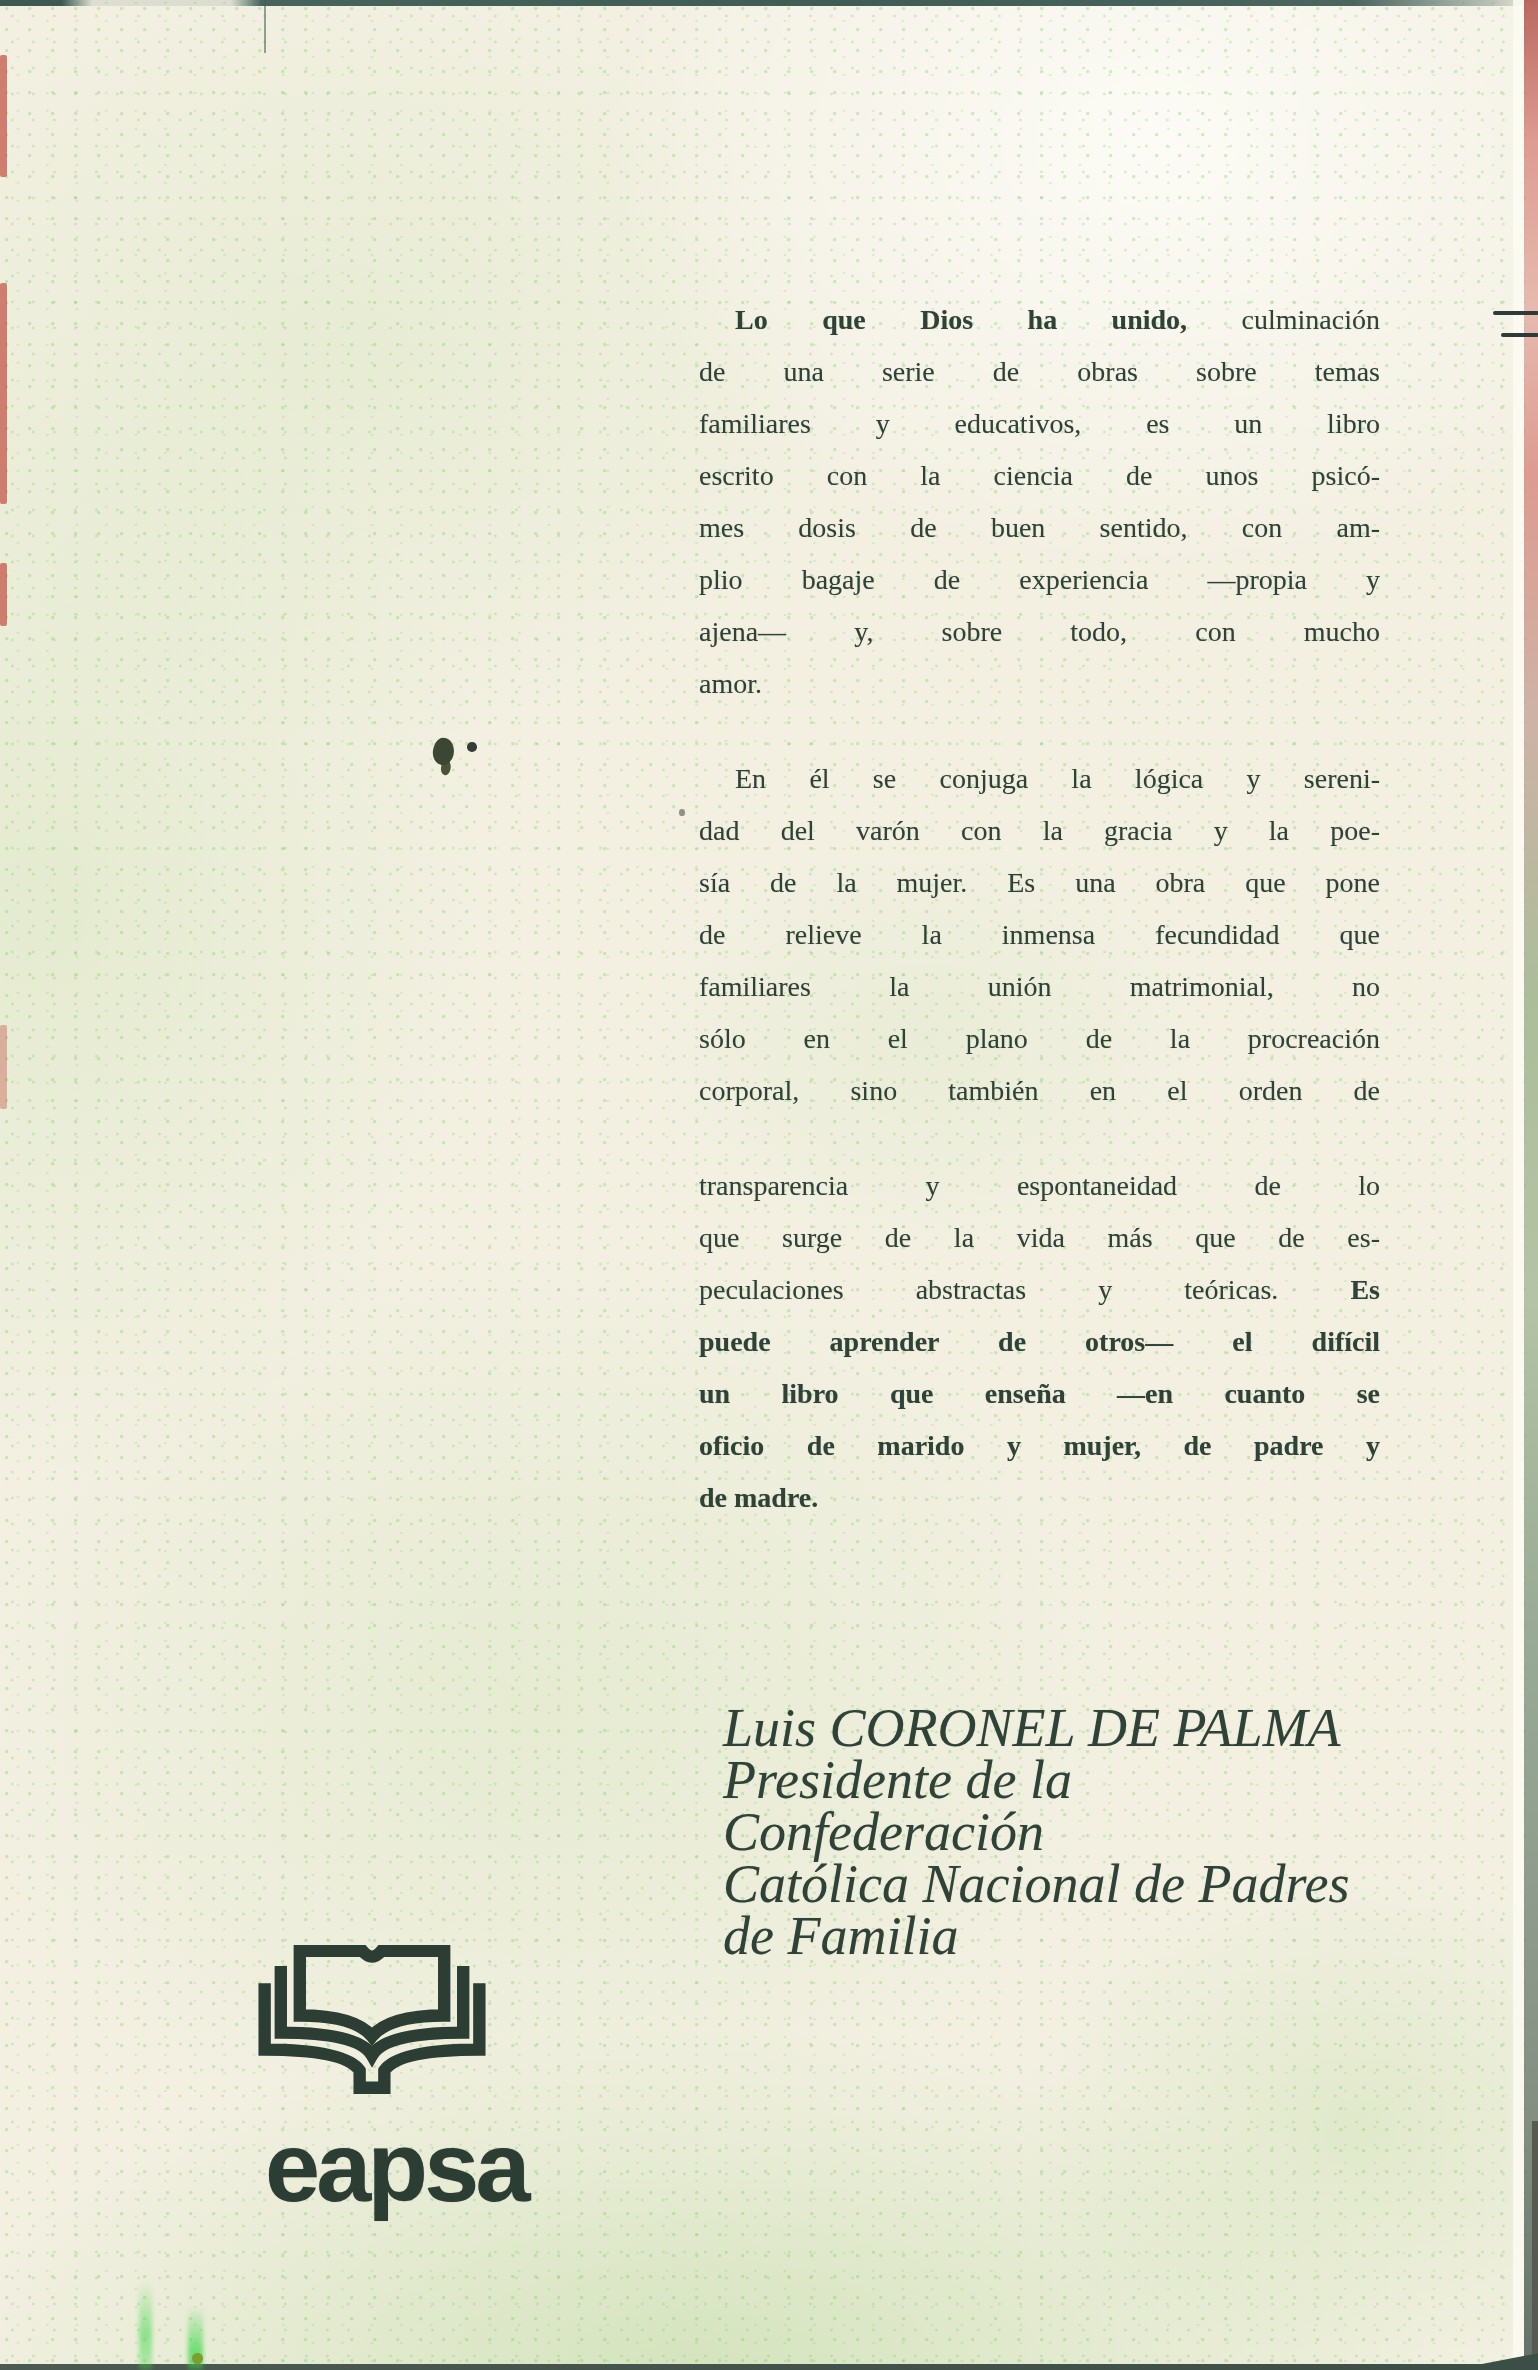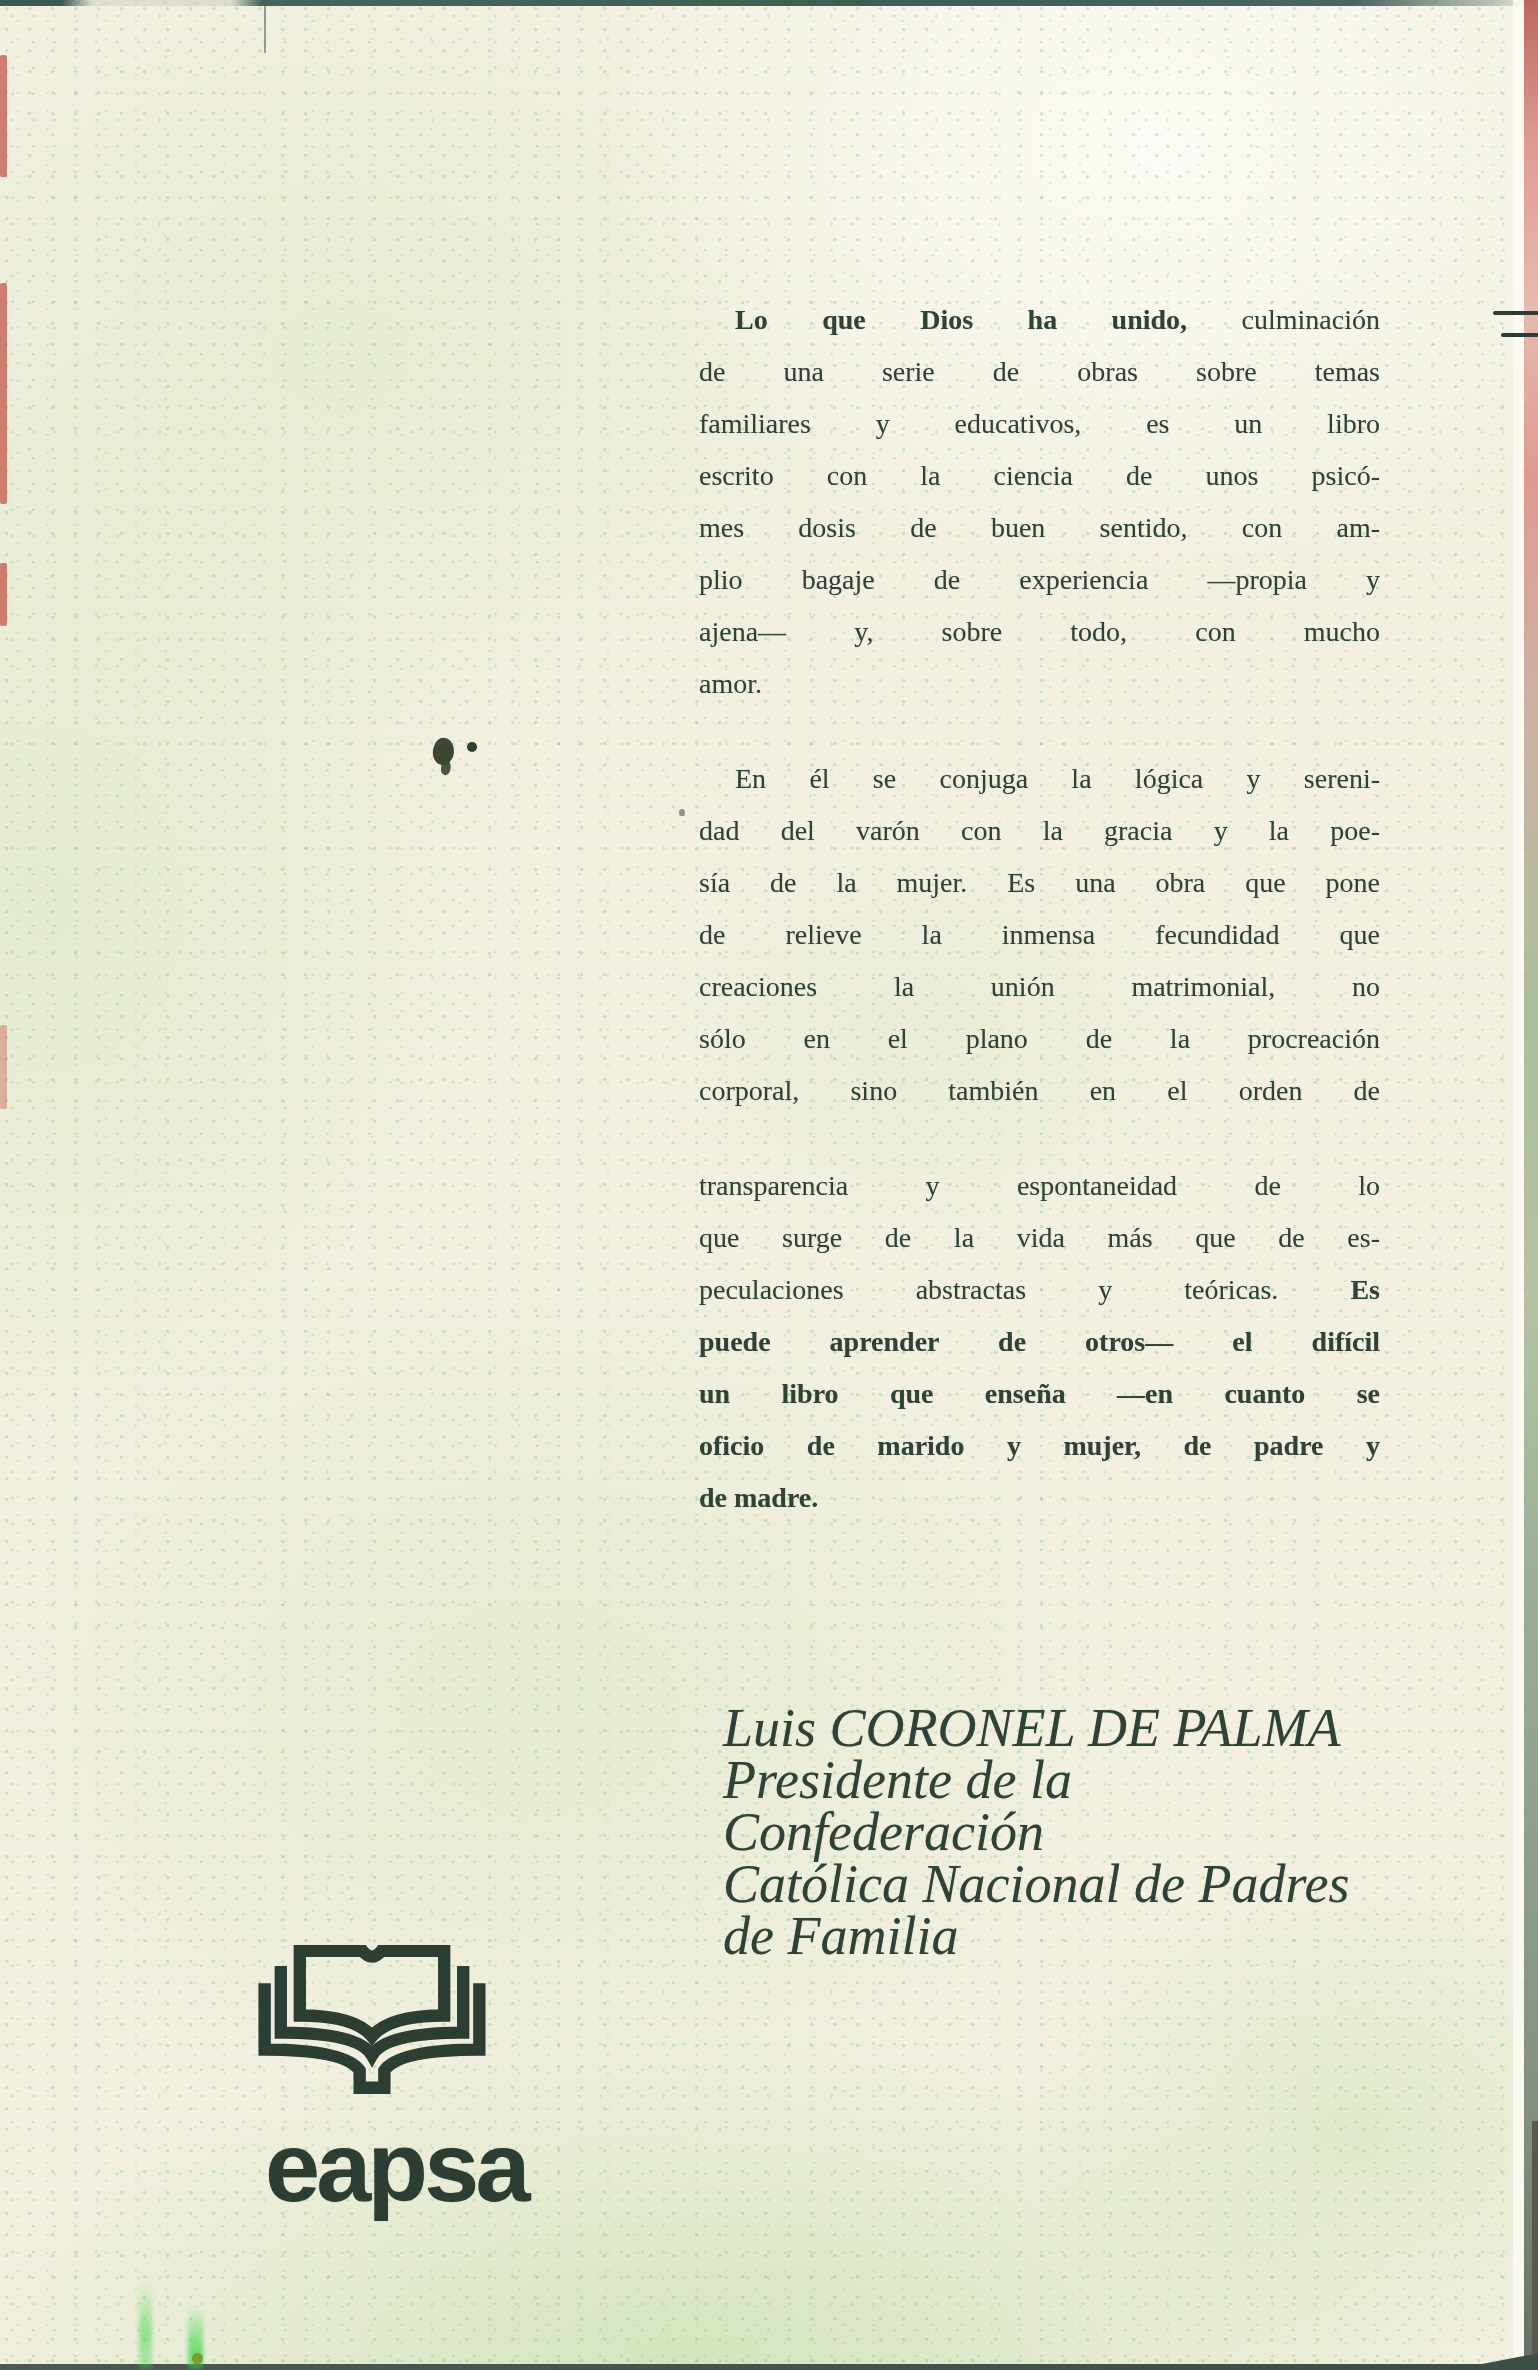--- a/index.html
+++ b/index.html
@@ -143,21 +143,21 @@
         <div class="line"><span>mes dosis de buen sentido, con am-</span></div>
         <div class="line"><span>plio bagaje de experiencia —propia y</span></div>
         <div class="line"><span>ajena— y, sobre todo, con mucho</span></div>
         <div class="line last"><span>amor.</span></div>
       </div>
       <div class="paragraph">
         <div class="line indent"><span>En él se conjuga la lógica y sereni-</span></div>
         <div class="line"><span>dad del varón con la gracia y la poe-</span></div>
         <div class="line"><span>sía de la mujer. Es una obra que pone</span></div>
         <div class="line"><span>de relieve la inmensa fecundidad que</span></div>
-        <div class="line"><span>creaciones la unión matrimonial, no</span></div>
+        <div class="line"><span>familiares la unión matrimonial, no</span></div>
         <div class="line"><span>sólo en el plano de la procreación</span></div>
         <div class="line"><span>corporal, sino también en el orden de</span></div>
       </div>
       <div class="paragraph">
         <div class="line"><span>transparencia y espontaneidad de lo</span></div>
         <div class="line"><span>que surge de la vida más que de es-</span></div>
         <div class="line"><span>peculaciones abstractas y teóricas. </span><span class="bold">Es</span></div>
         <div class="line"><span class="bold">puede aprender de otros— el difícil</span></div>
         <div class="line"><span class="bold">un libro que enseña —en cuanto se</span></div>
         <div class="line"><span class="bold">oficio de marido y mujer, de padre y</span></div>

